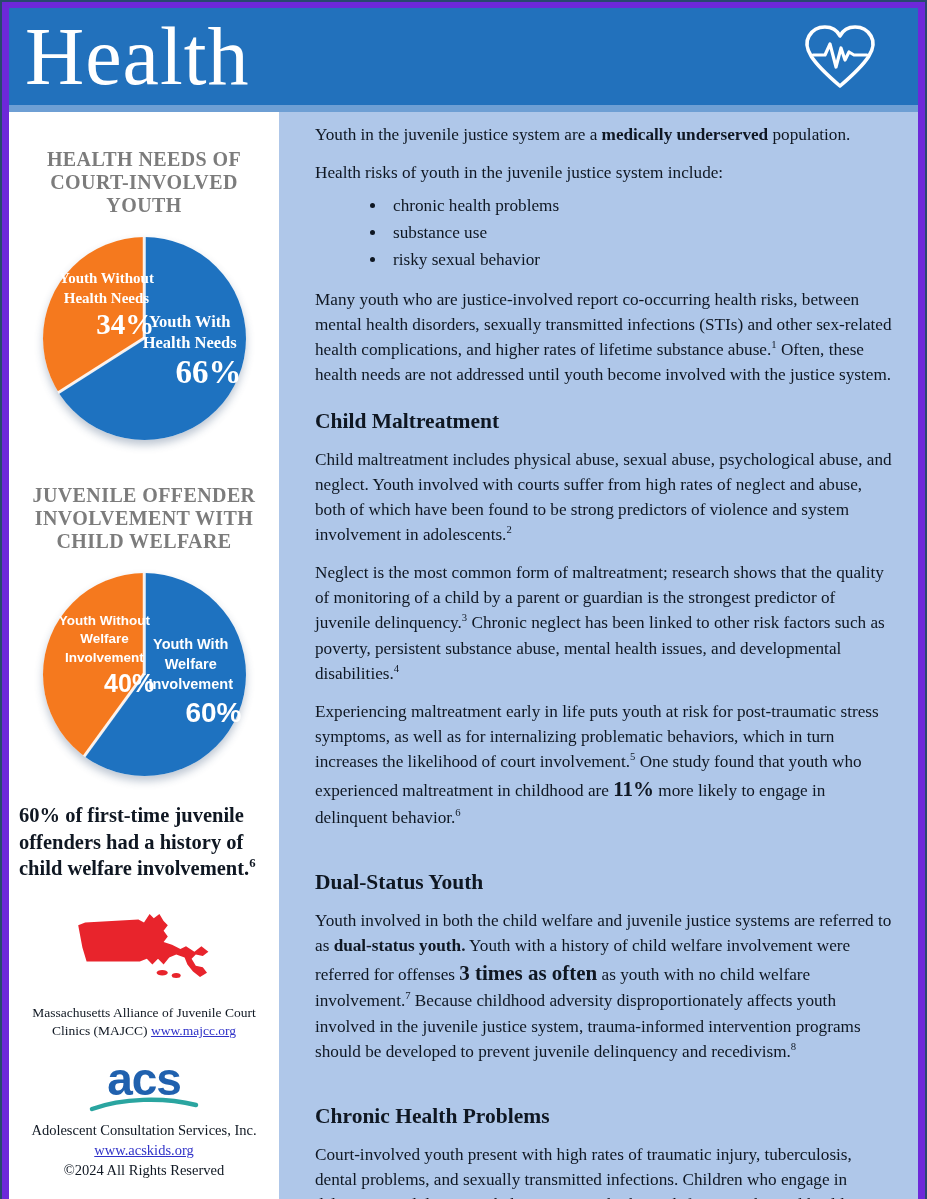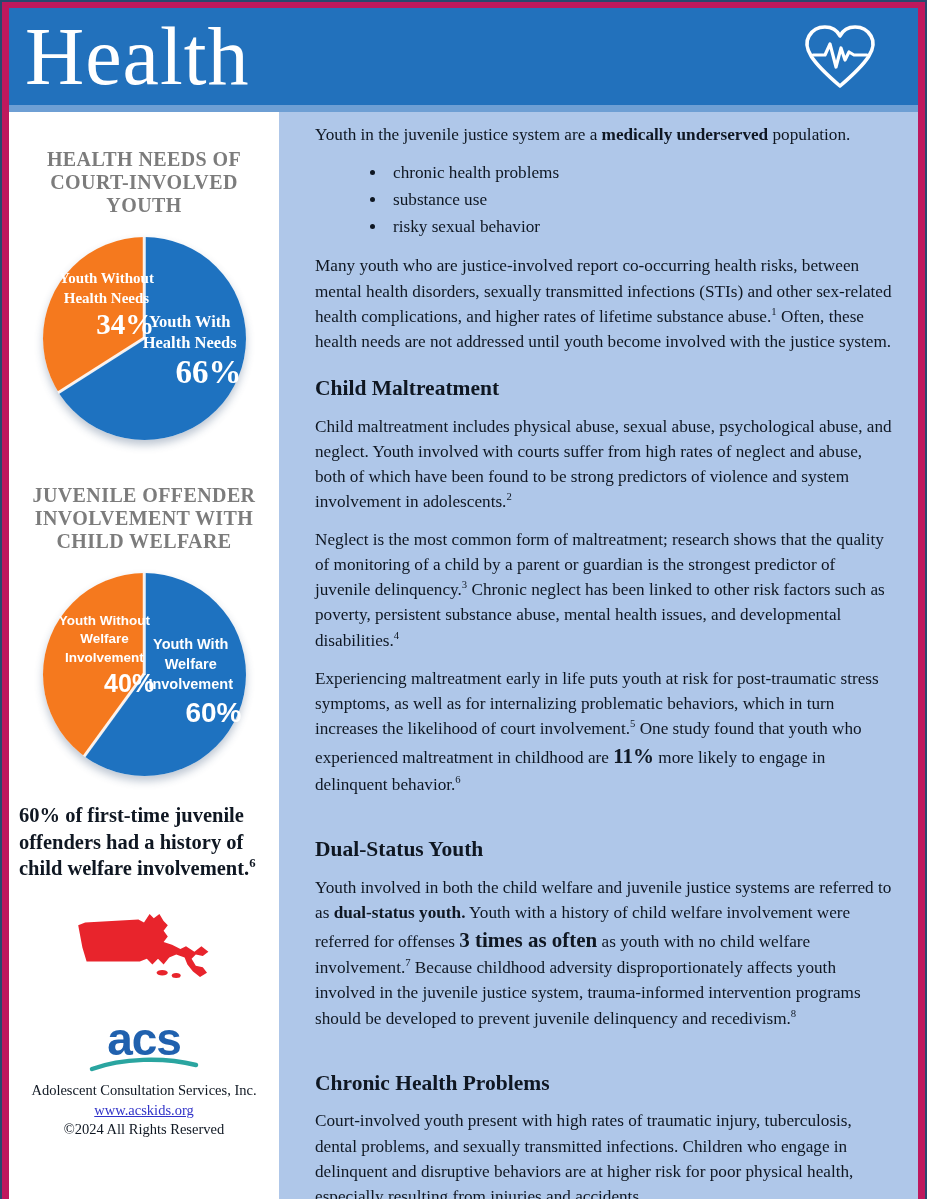--- a/index.html
+++ b/index.html
@@ -11,21 +11,21 @@
     --heading_gray:#7C7C7C;
     --text_dark:#0F1722;
     --link_blue:#3032C8;
     --map_red:#E8242C;
     --logo_blue:#2061AE;
     --logo_teal:#2AA5A0;
   }
   *{box-sizing:border-box;}
   html,body{margin:0;padding:0;background:#e9e9e9;}
   .page{
-    width:927px;height:1199px;margin:0 auto;background:#be185d;
+    width:927px;height:1199px;margin:0 auto;background:#6d28d9;
     border:2px solid #28486e;border-bottom:none;
     padding:6px 7px 0 7px;display:flex;flex-direction:column;overflow:hidden;
     font-family:"Liberation Serif",serif;color:var(--text_dark);
   }
   
   .header{
     flex:none;height:104px;background:var(--header_blue);
     border-bottom:7px solid var(--header_blue_edge);
     display:flex;align-items:center;justify-content:space-between;
     padding:0 38px 0 16px;
@@ -139,39 +139,41 @@
       </div>
 
       <p class="side-caption big"><span class="b">60%</span><span> of first-time juvenile offenders had a history of </span><span class="b">child welfare involvement.</span><sup class="b">6</sup></p>
 
       <svg class="map-svg" width="140" height="90" viewBox="0 0 100 62">
         <path fill="var(--map_red)" d="M3,14 L8,12 L46,10 L50,12 L54,6 L57,9 L61,6 L64,11 L67,14 L64,18 L67,22 L64,26 L70,28 L76,31 L80,29 L86,33 L91,29 L96,33 L92,36 L87,35 L84,38 L87,43 L92,44 L95,48 L90,51 L85,47 L81,42 L79,37 L73,35 L68,37 L64,42 L60,38 L56,42 L52,38 L47,40 L9,40 L6,30 Z"></path>
         <ellipse fill="var(--map_red)" cx="63" cy="48" rx="4" ry="2"></ellipse>
         <ellipse fill="var(--map_red)" cx="73" cy="50" rx="3.2" ry="1.8"></ellipse>
       </svg>
 
+      <div class="majcc"><span>Massachusetts Alliance of Juvenile Court Clinics (MAJCC) </span><a class="link">www.majcc.org</a></div>
 
       <div class="acs-logo">
         <span class="acs-text">acs</span>
         <svg class="acs-swoosh" width="112" height="18" viewBox="0 0 112 18">
           <path d="M4,14 C34,3 76,2 108,10" stroke="var(--logo_teal)" stroke-width="4.5" fill="none" stroke-linecap="round"></path>
         </svg>
       </div>
 
       <div class="org-block">
         <div>Adolescent Consultation Services, Inc.</div>
         <a class="link">www.acskids.org</a>
         <div>©2024 All Rights Reserved</div>
       </div>
 
     </aside>
 
     <main class="content">
 
       <p><span>Youth in the juvenile justice system are a </span><span class="b">medically underserved</span><span> population.</span></p>
+      <p style="margin-bottom:8px;"><span>Health risks of youth in the juvenile justice system include:</span></p>
 
       <ul>
         <li>chronic health problems</li>
         <li>substance use</li>
         <li>risky sexual behavior</li>
       </ul>
 
       <p><span>Many youth who are justice-involved report co-occurring health risks, between mental health disorders, sexually transmitted infections (STIs) and other sex-related health complications, and higher rates of lifetime substance abuse.</span><sup>1</sup><span> Often, these health needs are not addressed until youth become involved with the justice system.</span></p>
 
       <h3 class="section-heading">Child Maltreatment</h3>

